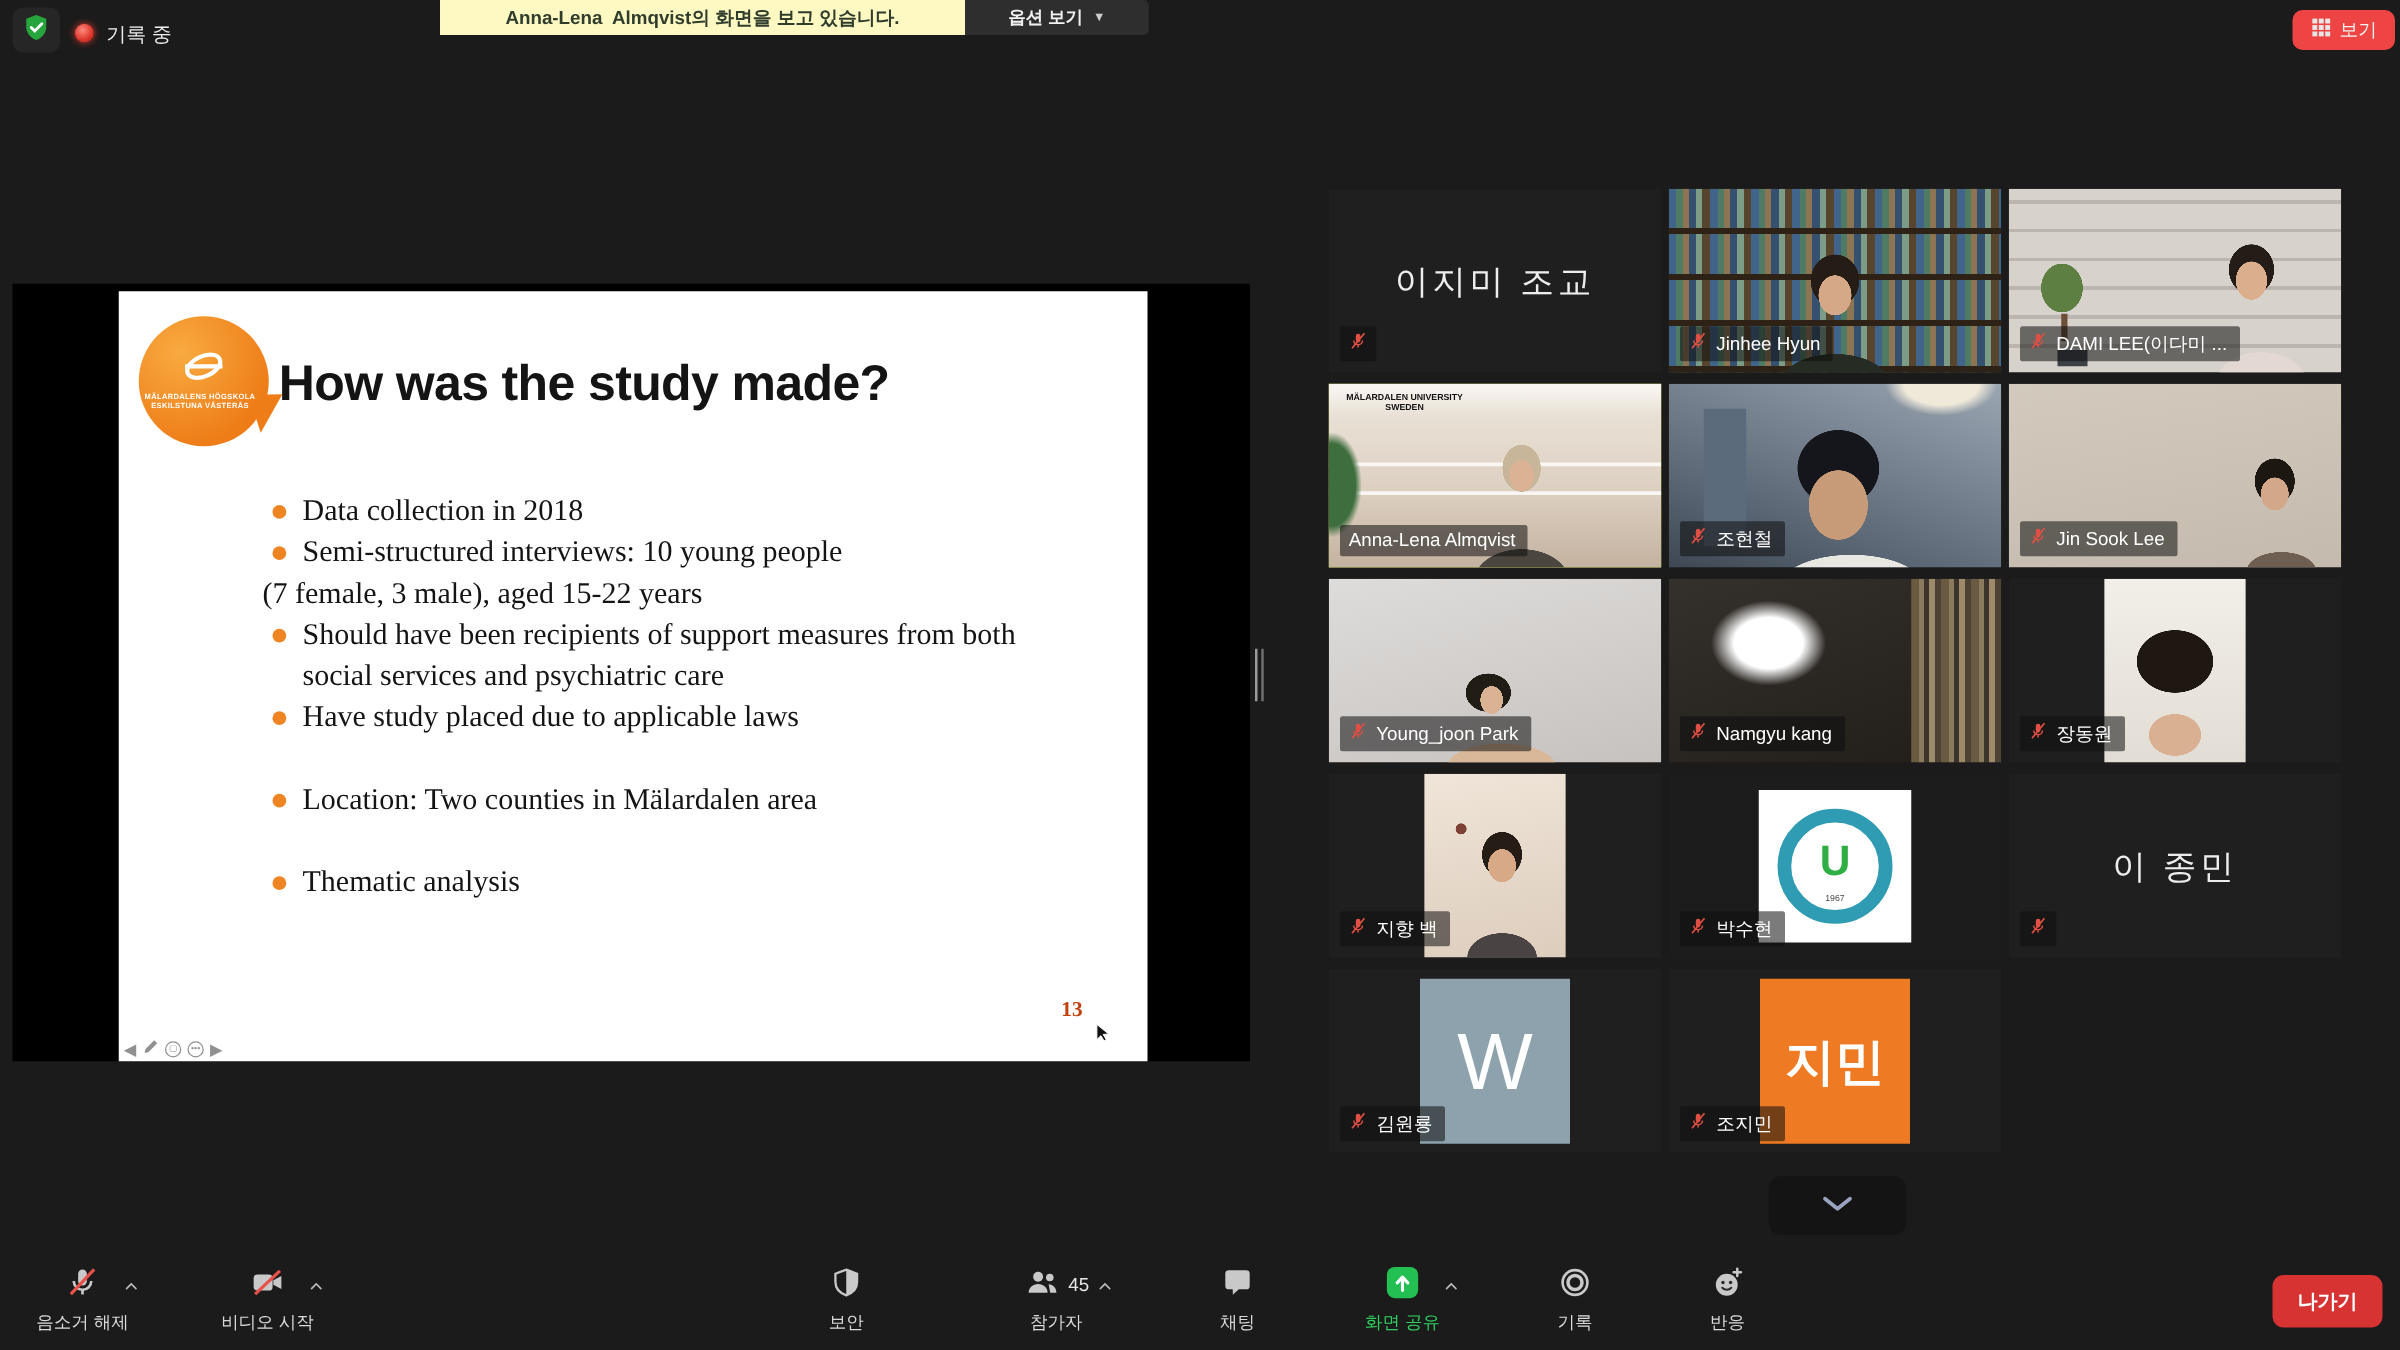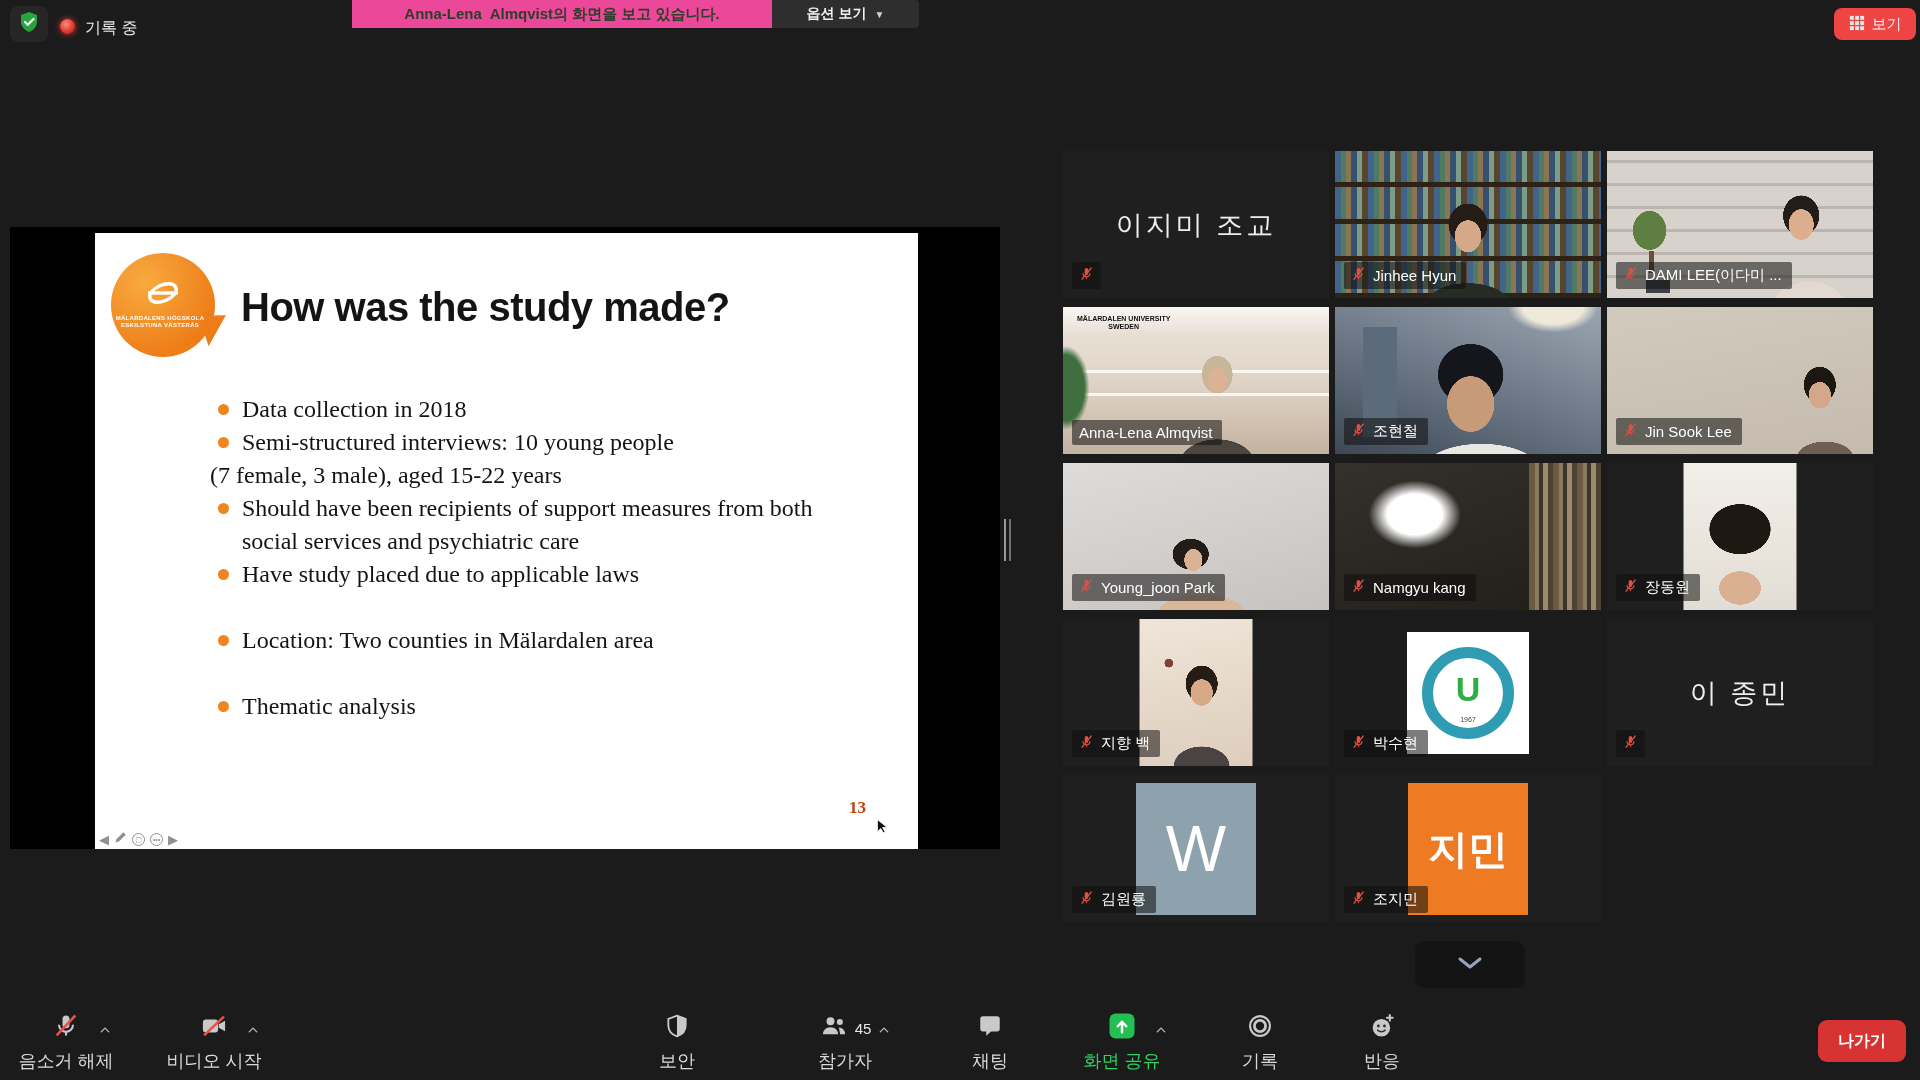--- a/index.html
+++ b/index.html
@@ -4,37 +4,37 @@
 <style>
   * { margin:0; padding:0; box-sizing:border-box; }
   html,body { width:1920px; height:1080px; background:#1b1b1b; overflow:hidden;
               font-family:"Liberation Sans", sans-serif; position:relative; }
 
   
   .shield-btn{position:absolute;left:10px;top:6px;width:38px;height:36px;background:#262626;border-radius:8px;display:flex;align-items:center;justify-content:center;}
   .rec-dot{position:absolute;left:60px;top:19px;width:15px;height:15px;border-radius:50%;
            background:radial-gradient(circle at 40% 35%, #ff8a7e, #e03a2e 55%, #8f1d14);box-shadow:0 0 6px #e03a2e;}
   .rec-label{position:absolute;left:85px;top:18px;font-size:16px;color:#ececec;}
-  .banner{position:absolute;left:352px;top:0;width:420px;height:28px;background:#ec4899;
+  .banner{position:absolute;left:352px;top:0;width:420px;height:28px;background:#fef9c3;
           display:flex;align-items:center;justify-content:center;font-size:15px;font-weight:bold;color:#2f3d2c;white-space:pre;}
   .options-btn{position:absolute;left:772px;top:0;width:147px;height:28px;background:#2e2e2e;border-radius:0 4px 4px 0;
           display:flex;align-items:center;justify-content:center;gap:8px;font-size:14px;font-weight:bold;color:#f0f0f0;cursor:pointer;}
   .options-btn .chev{font-size:10px;color:#cfcfcf;}
   .view-btn{position:absolute;left:1834px;top:8px;width:82px;height:32px;background:#ef4444;border-radius:8px;
           display:flex;align-items:center;justify-content:center;gap:7px;font-size:15px;color:#f0f0f0;cursor:pointer;}
 
   
   .share-black{position:absolute;left:10px;top:227px;width:990px;height:622px;background:#000;}
   .slide{position:absolute;left:85px;top:6px;width:823px;height:616px;background:#fff;color:#141414;}
   .slide-logo{position:absolute;left:16px;top:20px;width:104px;height:104px;}
   .logo-blob{position:absolute;inset:0;border-radius:50%;background:radial-gradient(circle at 32% 28%, #f8ab40, #ee7d18 72%);}
   .logo-tail{position:absolute;left:92px;top:58px;width:0;height:0;border-left:26px solid #ee7d18;border-top:8px solid transparent;border-bottom:24px solid transparent;transform:rotate(-18deg);}
   .logo-glyph{position:absolute;left:30px;top:18px;}
   .logo-text{position:absolute;left:0;right:6px;top:62px;text-align:center;color:#fff;font-size:6px;font-weight:bold;line-height:7px;letter-spacing:.3px;}
-  .slide-title{position:absolute;left:128px;top:52px;font-size:40px;font-weight:bold;letter-spacing:-.5px;margin-left:18px;}
+  .slide-title{position:absolute;left:128px;top:52px;font-size:40px;font-weight:bold;letter-spacing:-.5px;}
   .bullets{position:absolute;left:123px;top:160px;width:628px;font-family:"Liberation Serif", serif;font-size:24px;line-height:33px;}
   .brow{display:flex;}
   .brow.gap{margin-top:33px;}
   .bdot{flex:0 0 11px;width:11px;height:11px;border-radius:50%;background:#ef8522;margin:11px 13px 0 0;}
   .brow.plain{margin-left:-8px;}
   .page-num{position:absolute;right:52px;top:565px;font-family:"Liberation Serif", serif;font-weight:bold;font-size:17px;color:#c2410c;}
   .slide-controls{position:absolute;left:4px;bottom:2px;display:flex;gap:5px;align-items:center;color:#909090;font-size:13px;}
   .sc-circ{width:13px;height:13px;border:1px solid #909090;border-radius:50%;font-size:7px;line-height:11px;text-align:center;}
   .cursor{position:absolute;left:780px;top:585px;}
 
@@ -127,21 +127,21 @@
     linear-gradient(170deg,#efe5d8,#ddcdbd);}
   .v-assoc{background:#1c1c1c;}
 
   .collapse-btn{position:absolute;left:1415px;top:941px;width:110px;height:47px;background:#141414;border:none;border-radius:10px;
                 display:flex;align-items:center;justify-content:center;cursor:pointer;}
 
   
   .toolbar{position:absolute;left:0;right:0;bottom:0;height:76px;background:#1b1b1b;}
   .tbtn{position:absolute;top:8px;width:120px;transform:translateX(-50%);display:flex;flex-direction:column;align-items:center;gap:5px;cursor:pointer;}
   .tbtn .ic-row{height:32px;display:flex;align-items:center;gap:6px;}
-  .tbtn .lbl{font-size:18px;color:#d9d9d9;text-align:center;}
+  .tbtn .lbl{font-size:14px;color:#d9d9d9;text-align:center;}
   .tbtn.green .lbl{color:#2fd05f;}
   .tbtn .badge{font-size:15px;color:#e6e6e6;}
   .tb-chev{position:absolute;right:14px;top:10px;}
   .leave-btn{position:absolute;left:1818px;top:16px;width:88px;height:42px;background:#d73333;border:none;border-radius:9px;
              color:#fff;font-size:16px;font-weight:bold;font-family:"Liberation Sans",sans-serif;cursor:pointer;}
 </style>
 </head>
 <body>
 
 <div class="shield-btn">

